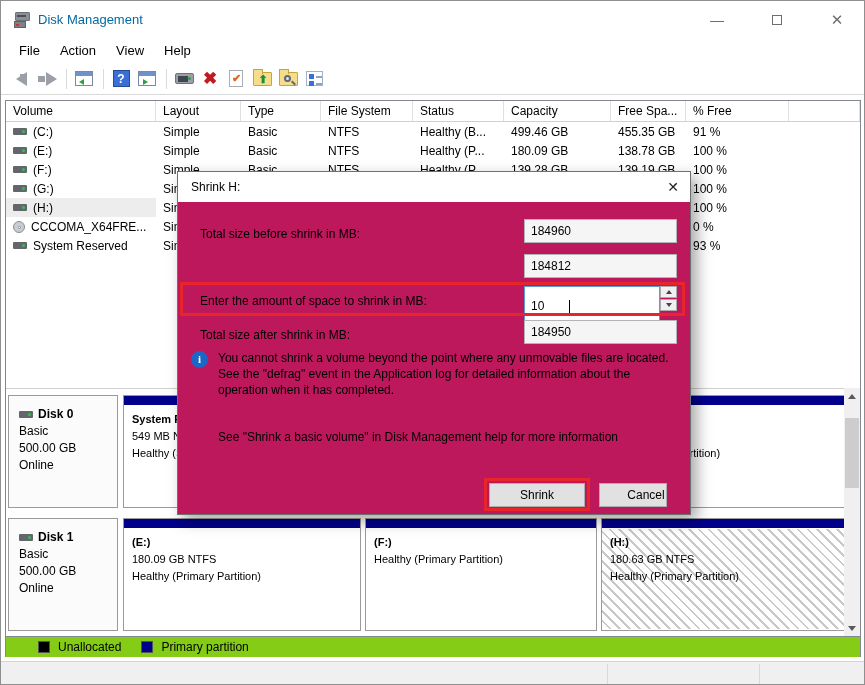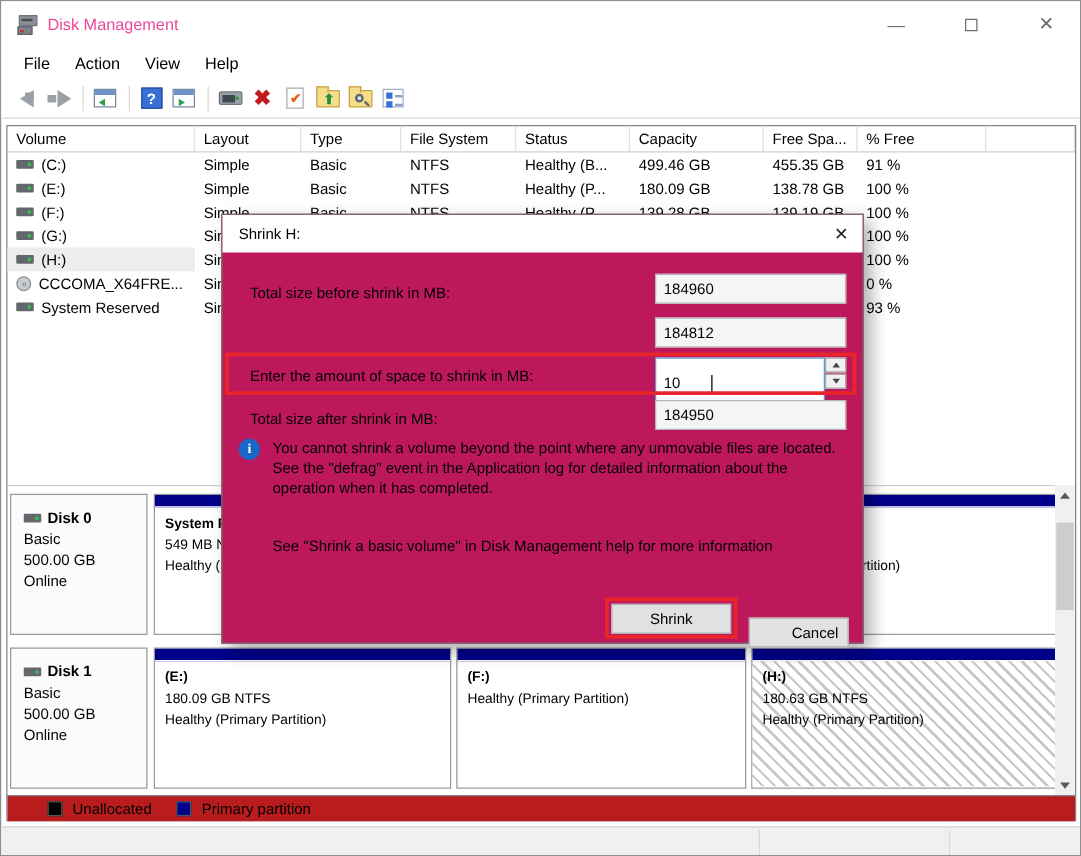--- a/index.html
+++ b/index.html
@@ -9,21 +9,21 @@
     position:relative; width:865px; height:685px; background:#ffffff;
     border:1px solid #8f8f8f; overflow:hidden; font-size:12px; color:#000;
   }
   
   .titlebar { position:absolute; left:0; top:0; width:100%; height:38px; background:#fff; }
   .app-icon { position:absolute; left:13px; top:11px; width:17px; height:16px; }
   .app-icon .drive-top { position:absolute; left:1px; top:0; width:15px; height:9px; background:#8b9096; border-radius:1px; border:1px solid #6d7278; }
   .app-icon .drive-slot { position:absolute; left:3px; top:3px; width:9px; height:2px; background:#4a4f55; }
   .app-icon .drive-base { position:absolute; left:0; top:9px; width:12px; height:7px; background:#7d828a; border:1px solid #5d626a; }
   .app-icon .drive-dot { position:absolute; left:2px; top:12px; width:3px; height:2px; background:#c0392b; }
-  .app-title { position:absolute; left:37px; top:11px; font-size:13px; color:#ec4899; }
+  .app-title { position:absolute; left:37px; top:11px; font-size:13px; color:#0369a1; }
   .win-btn { position:absolute; top:6px; width:46px; height:26px; text-align:center; line-height:26px; color:#6e6e6e; font-size:14px; }
   .win-min { left:693px; }
   .win-max { left:753px; }
   .win-max .box { display:inline-block; width:10px; height:10px; border:1px solid #6e6e6e; margin-top:8px; }
   .win-close { left:813px; font-size:15px; }
   
   .menubar { position:absolute; left:0; top:38px; width:100%; height:24px; background:#fff; display:flex; align-items:center; padding-left:8px; }
   .menu-item { padding:0 10px; font-size:13px; line-height:24px; }
   
   .toolbar { position:absolute; left:0; top:62px; width:100%; height:32px; background:#fff; border-bottom:1px solid #d9d9d9; display:flex; align-items:center; padding-left:8px; }
@@ -82,21 +82,21 @@
   .part-body { padding:5px 0 0 8px; font-size:11px; line-height:17px; height:100px; }
   .part-body .pname { font-weight:bold; }
   .hatched .part-body { background:repeating-linear-gradient(45deg,#ffffff 0px,#ffffff 5px,#c8c8c8 5px,#c8c8c8 7px); }
   
   .vscroll { position:absolute; right:0; top:287px; width:16px; height:248px; background:#f0f0f0; }
   .vs-btn { position:absolute; left:0; width:16px; height:16px; display:flex; align-items:center; justify-content:center; }
   .tri-up { width:0; height:0; border-left:4px solid transparent; border-right:4px solid transparent; border-bottom:5px solid #5a5a5a; }
   .tri-down { width:0; height:0; border-left:4px solid transparent; border-right:4px solid transparent; border-top:5px solid #5a5a5a; }
   .vs-thumb { position:absolute; left:1px; top:30px; width:14px; height:70px; background:#cdcdcd; }
   
-  .legend { position:absolute; left:0; top:535px; width:100%; height:21px; border-top:1px solid #828790; background:#b91c1c; display:flex; align-items:center; padding-left:32px; gap:8px; font-size:12px; }
+  .legend { position:absolute; left:0; top:535px; width:100%; height:21px; border-top:1px solid #828790; background:#84cc16; display:flex; align-items:center; padding-left:32px; gap:8px; font-size:12px; }
   .sw { width:12px; height:12px; border:1px solid #555; }
   .sw-black { background:#000000; }
   .sw-navy { background:#00008b; margin-left:12px; }
   
   .statusbar { position:absolute; left:0; top:660px; width:100%; height:24px; background:#f0f0f0; border-top:1px solid #d5d5d5; }
   .sb-div { position:absolute; top:2px; width:1px; height:20px; background:#d9d9d9; }
   
   .dialog { position:absolute; left:176px; top:170px; width:514px; height:344px; background:#be185d; border:1px solid #707070; box-shadow:6px 6px 14px rgba(0,0,0,0.35); z-index:10; }
   .dlg-title { position:absolute; left:0; top:0; width:100%; height:30px; background:#fff; }
   .dlg-title-text { position:absolute; left:13px; top:8px; font-size:12px; }
@@ -108,21 +108,21 @@
   .spinner { position:absolute; left:482px; width:17px; height:26px; }
   .spin { position:absolute; left:0; width:17px; height:12px; background:#f0f0f0; border:1px solid #ababab; display:flex; align-items:center; justify-content:center; }
   .spin-up { top:0; } .spin-down { top:13px; }
   .spin .t-up { width:0; height:0; border-left:3px solid transparent; border-right:3px solid transparent; border-bottom:4px solid #444; }
   .spin .t-down { width:0; height:0; border-left:3px solid transparent; border-right:3px solid transparent; border-top:4px solid #444; }
   .info-icon { position:absolute; left:13px; top:179px; width:17px; height:17px; border-radius:50%; background:#1a66c9; color:#fff; font-size:11px; font-weight:bold; text-align:center; line-height:17px; font-family:"Liberation Serif", serif; }
   .info-text { position:absolute; left:40px; top:178px; width:454px; font-size:12px; line-height:16px; }
   .help-text { position:absolute; left:40px; top:258px; width:454px; font-size:12px; }
   .dlg-btn { position:absolute; height:24px; background:#e1e1e1; border:1px solid #adadad; font-size:12px; text-align:center; line-height:22px; }
   .btn-shrink { left:311px; top:311px; width:96px; }
-  .btn-cancel { left:421px; top:322px; width:80px;padding-left:26px; }
+  .btn-cancel { left:421px; top:311px; width:68px;padding-left:26px; }
   .anno { position:absolute; border:3px solid #e8252b; pointer-events:none; z-index:12; }
   .anno-amount { left:2px; top:110px; width:505px; height:34px; }
   .anno-shrink { left:306px; top:306px; width:106px; height:33px; }
 </style>
 </head>
 <body>
 
 <div class="screen">
 
   <div class="titlebar">

